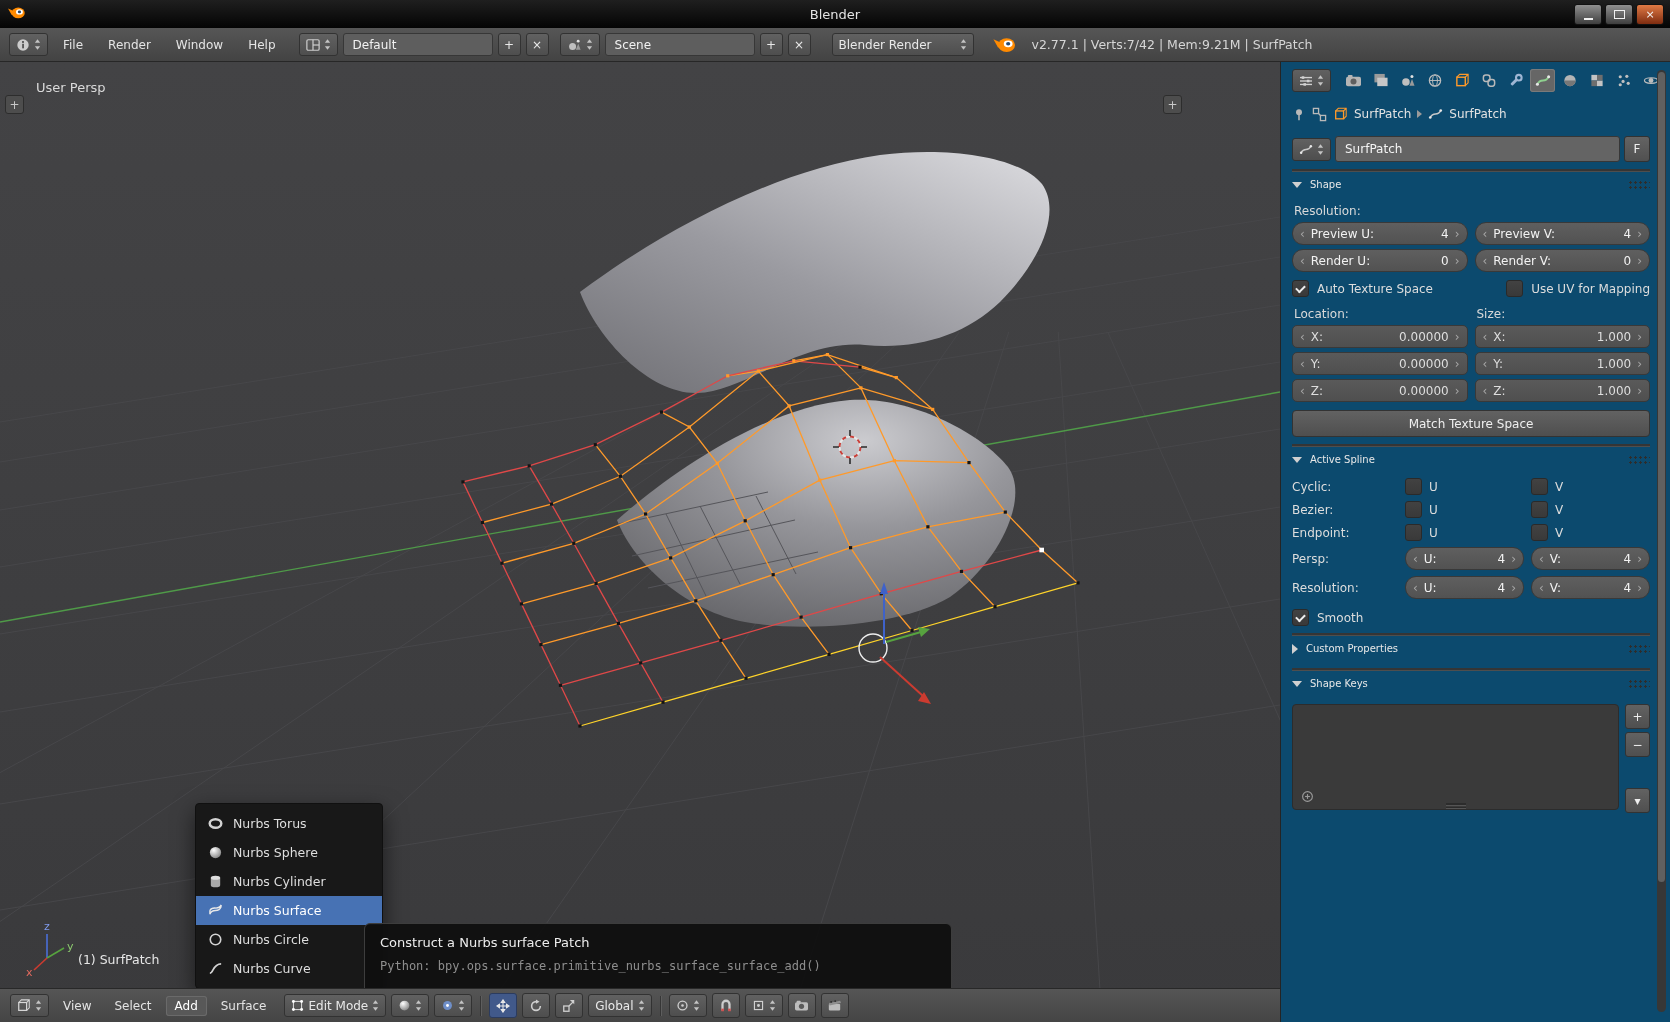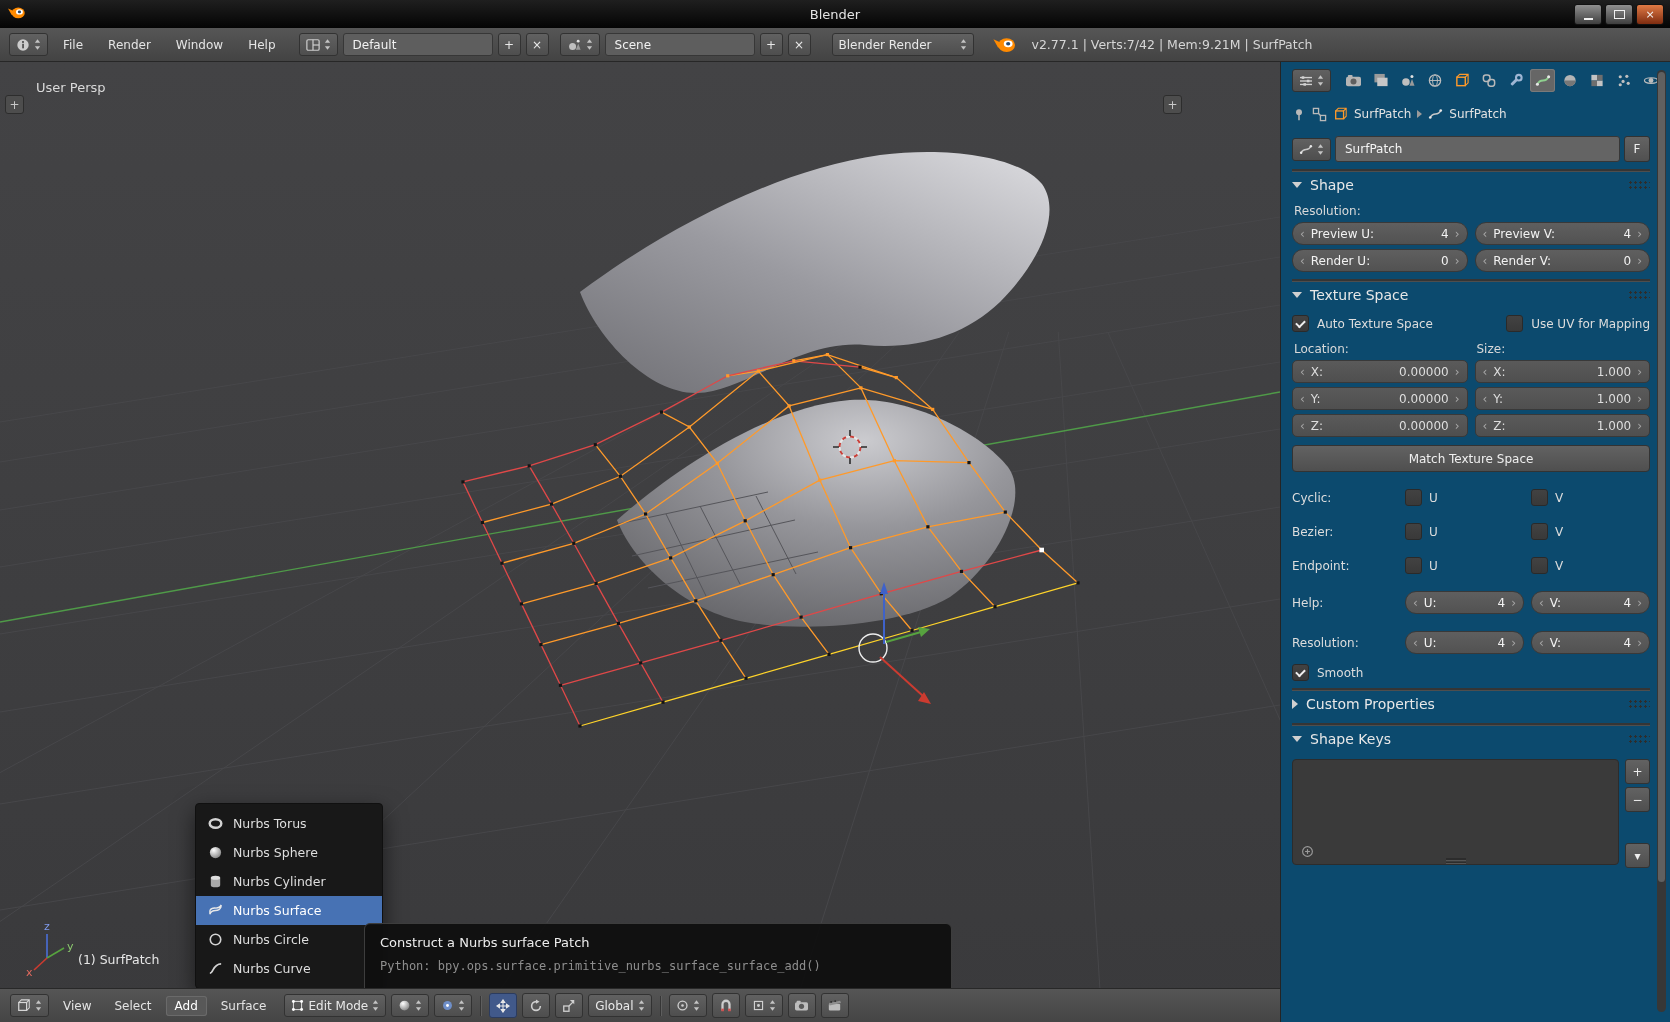--- a/index.html
+++ b/index.html
@@ -71,21 +71,21 @@
   .tab{width:25px;height:23px;display:flex;align-items:center;justify-content:center;border-radius:3px;}
   .tab.active{background:#666666;box-shadow:inset 0 0 0 1px #7a7a7a;}
   .crumbs{display:flex;align-items:center;gap:6px;margin-top:10px;height:24px;color:#e2e2e2;}
   .crumb-arrow{width:0;height:0;border-top:4px solid transparent;border-bottom:4px solid transparent;
                border-left:5px solid #9a9a9a;}
   .name-row{display:flex;align-items:center;gap:4px;margin-top:10px;}
   .name-field{flex:1;background:#646464;border:1px solid #373737;border-radius:3px;height:24px;
               display:flex;align-items:center;padding:0 9px;color:#f4f4f4;}
   .fbtn{width:24px;height:24px;display:flex;align-items:center;justify-content:center;
         background:linear-gradient(#636363,#505050);border:1px solid #323232;border-radius:3px;color:#eee;}
-  .phead{display:flex;align-items:center;gap:8px;height:25px;color:#e8e8e8;font-size:14px;
+  .phead{display:flex;align-items:center;gap:8px;height:25px;color:#e8e8e8;font-size:10px;
          margin-top:9px;border-top:1px solid #4e4e4e;box-shadow:0 -2px 0 #353535;}
   .phead:first-of-type{border-top:none;box-shadow:none;}
   .tri-down{width:0;height:0;border-left:5px solid transparent;border-right:5px solid transparent;
             border-top:6px solid #d0d0d0;}
   .tri-right{width:0;height:0;border-top:5px solid transparent;border-bottom:5px solid transparent;
              border-left:6px solid #d0d0d0;}
   .grip{margin-left:auto;width:22px;height:10px;
         background-image:radial-gradient(#2d2d2d 1.1px,transparent 1.3px);background-size:5px 5px;}
   .plabel{color:#d9d9d9;margin:7px 0 3px 2px;}
   .row2{display:flex;gap:7px;margin-top:4px;}
@@ -97,21 +97,21 @@
   .numbtn .val{margin-left:auto;margin-right:2px;}
   .arr{color:#a7a7a7;font-size:12px;line-height:1;}
   .cbrow{display:flex;align-items:center;gap:8px;margin-top:8px;}
   .cb{width:15px;height:15px;background:linear-gradient(#424242,#393939);border:1px solid #2a2a2a;
       border-radius:3px;position:relative;flex:0 0 auto;}
   .cb.checked::after{content:"";position:absolute;left:2.5px;top:3.5px;width:7px;height:4px;
       border-left:2px solid #efefef;border-bottom:2px solid #efefef;transform:rotate(-45deg);}
   .ts-grid{display:grid;grid-template-columns:1fr 1fr;column-gap:7px;row-gap:4px;margin-top:4px;}
   .wbtn{margin-top:8px;height:25px;display:flex;align-items:center;justify-content:center;
         background:linear-gradient(#626262,#4f4f4f);border:1px solid #333333;border-radius:4px;color:#efefef;}
-  .spline-row{display:grid;grid-template-columns:106px 1fr 1fr;align-items:center;gap:7px;margin-top:17px;}
+  .spline-row{display:grid;grid-template-columns:106px 1fr 1fr;align-items:center;gap:7px;margin-top:6px;}
   .uvcell{display:flex;align-items:center;gap:7px;color:#dcdcdc;}
   .sk-body{display:flex;gap:6px;margin-top:8px;}
   .listbox{flex:1;height:104px;background:#3a3a3a;border:1px solid #2c2c2c;border-radius:4px;position:relative;}
   .lb-plus{position:absolute;left:8px;bottom:6px;color:#9a9a9a;}
   .lb-grip{position:absolute;left:50%;bottom:-1px;transform:translateX(-50%);width:20px;}
   .lb-grip div{height:1.5px;background:#2c2c2c;margin:2px 0;box-shadow:0 1px 0 #555;}
   .sk-col{display:flex;flex-direction:column;gap:3px;}
   .skbtn{width:23px;height:23px;display:flex;align-items:center;justify-content:center;
          background:linear-gradient(#626262,#4f4f4f);border:1px solid #333;border-radius:3px;color:#eee;}
   .skbtn.spacer{visibility:hidden;}
@@ -764,25 +764,20 @@
         <span class="arr">›</span>
       </div>
       <div class="numbtn">
         <span class="arr">‹</span>
         <span class="lab">Render V:</span>
         <span class="val">0</span>
         <span class="arr">›</span>
       </div>
     </div>
 
-    <div class="phead">
-      <span class="tri-down"></span>
-      <span>Texture Space</span>
-      <span class="grip"></span>
-    </div>
     <div class="cbrow">
       <span class="cb checked"></span>
       <span style="flex:1;" able="false">Auto Texture Space</span>
       <span class="cb"></span>
       <span>Use UV for Mapping</span>
     </div>
     <div class="ts-grid" style="margin-top:10px;">
       <div class="plabel" style="margin:0 0 0 2px;">Location:</div>
       <div class="plabel" style="margin:0 0 0 2px;">Size:</div>
       <div class="numbtn flat">
@@ -817,20 +812,25 @@
       </div>
       <div class="numbtn flat">
         <span class="arr">‹</span>
         <span class="lab">Z:</span>
         <span class="val">1.000</span>
         <span class="arr">›</span>
       </div>
     </div>
     <div class="wbtn">Match Texture Space</div>
 
+    <div class="phead">
+      <span class="tri-down"></span>
+      <span>Active Spline</span>
+      <span class="grip"></span>
+    </div>
     <div class="spline-row">
       <span>Cyclic:</span>
       <span class="uvcell">
           <span class="cb"></span>
           <span>U</span>
         </span>
       <span class="uvcell">
           <span class="cb"></span>
           <span>V</span>
         </span>
@@ -851,21 +851,21 @@
       <span class="uvcell">
           <span class="cb"></span>
           <span>U</span>
         </span>
       <span class="uvcell">
           <span class="cb"></span>
           <span>V</span>
         </span>
     </div>
     <div class="spline-row">
-      <span>Help:</span>
+      <span>Persp:</span>
       <div class="numbtn">
         <span class="arr">‹</span>
         <span class="lab">U:</span>
         <span class="val">4</span>
         <span class="arr">›</span>
       </div>
       <div class="numbtn">
         <span class="arr">‹</span>
         <span class="lab">V:</span>
         <span class="val">4</span>

